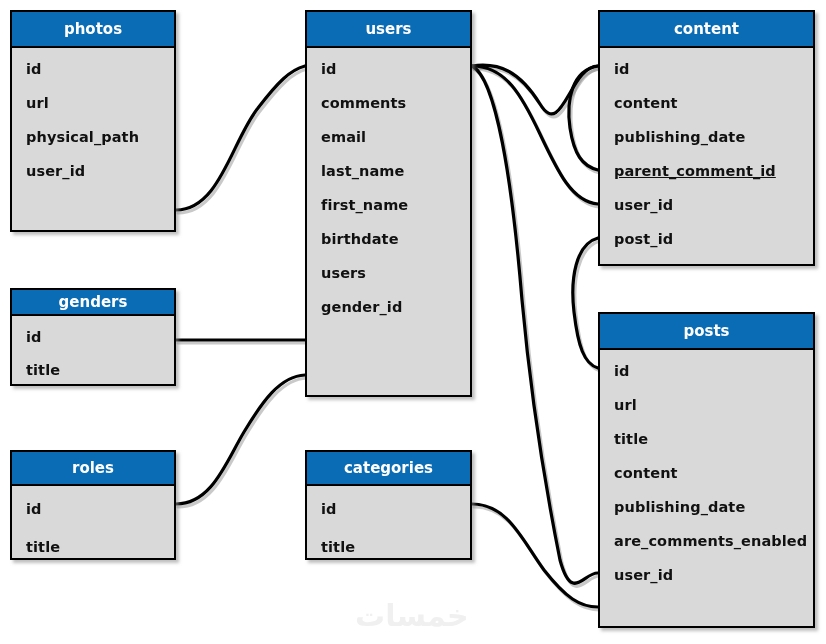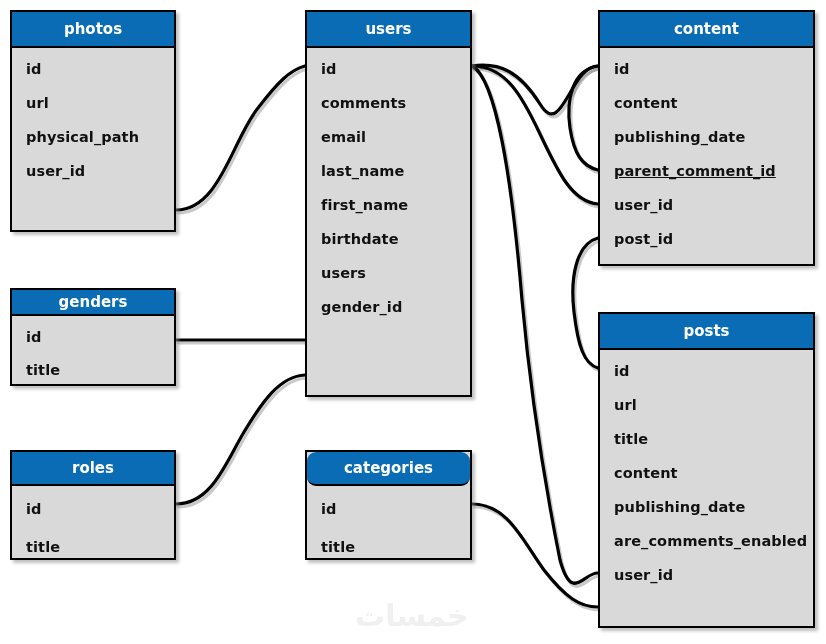--- a/index.html
+++ b/index.html
@@ -163,19 +163,19 @@
       </div>
     </div>
     <div class="entity" style="left: 10px; top: 450px; width: 166px; height: 110px;">
       <div class="entity-header" style="height: 34px;">roles</div>
       <div class="entity-fields">
         <div class="field-row" style="height: 38px;">id</div>
         <div class="field-row" style="height: 38px;">title</div>
       </div>
     </div>
     <div class="entity" style="left: 305px; top: 450px; width: 167px; height: 110px;">
-      <div class="entity-header" style="height: 34px; border-radius: 9px;">categories</div>
+      <div class="entity-header" style="height: 34px;">categories</div>
       <div class="entity-fields">
         <div class="field-row" style="height: 38px;">id</div>
         <div class="field-row" style="height: 38px;">title</div>
       </div>
     </div>
   </div>
 
 </body></html>

